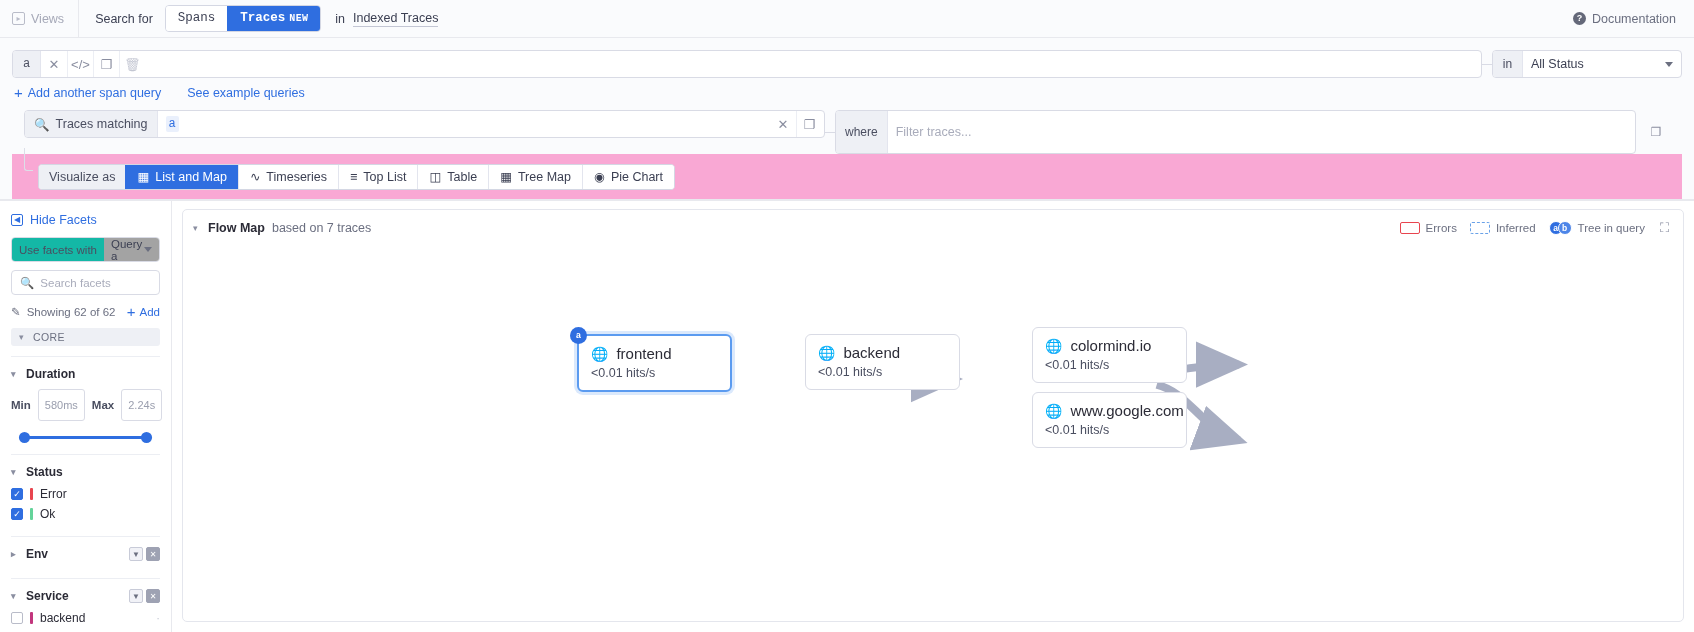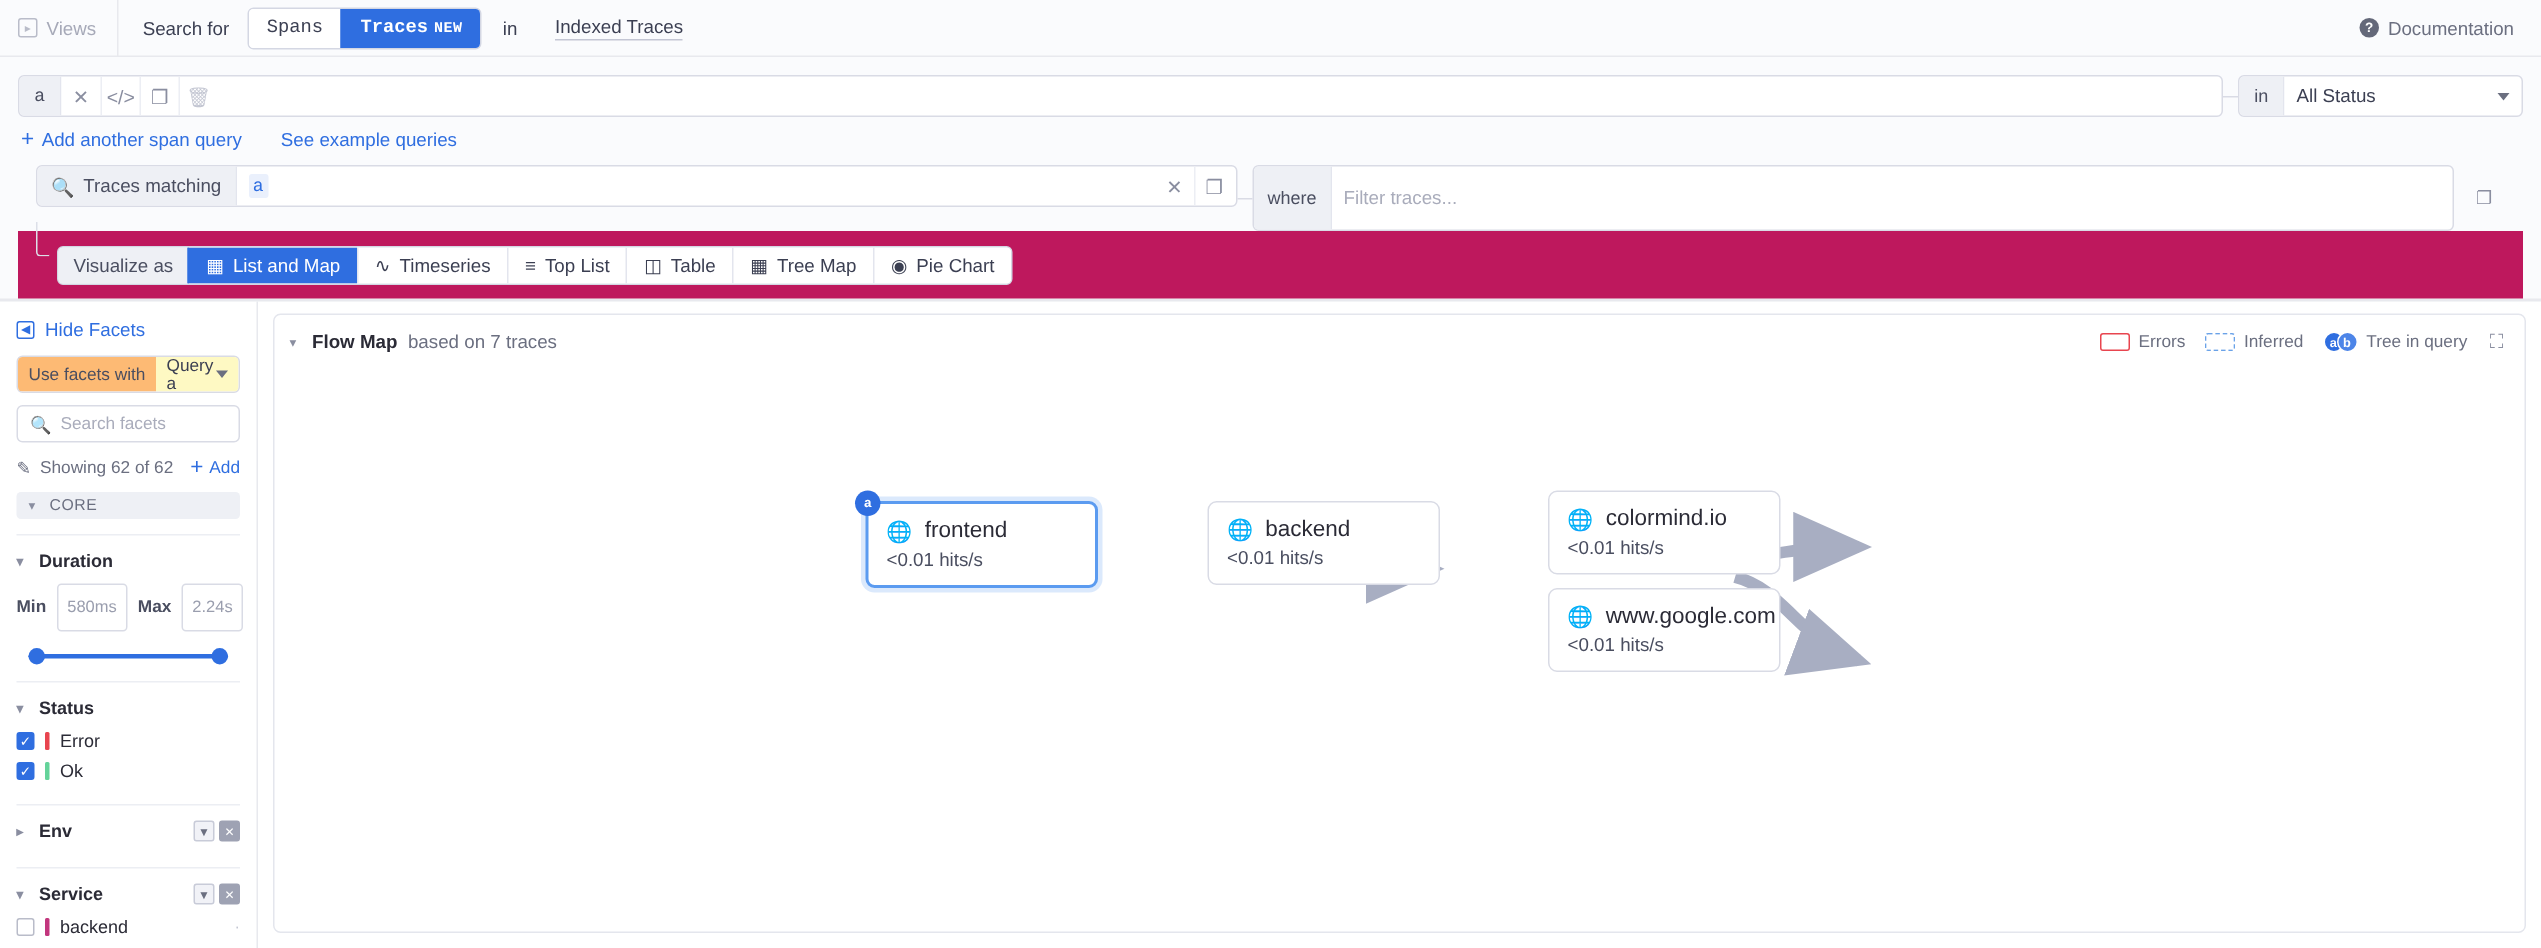--- a/index.html
+++ b/index.html
@@ -33,21 +33,21 @@
     font-size:8px; color:#b9bcc9; line-height:1;
   }
   .topdiv { width:1px; height:38px; background:#e8e9ee; }
   .search-for-label { margin-left:16px; color:#3b3f52; font-size:12.5px; }
   .seg { display:flex; margin-left:12px; border-radius:4px; overflow:hidden; border:1px solid #d4d7e3;}
   .seg > div { padding:4px 12px; font-size:12.5px; background:#fff; color:#3b3f52; line-height:16px;font-family:Liberation Mono, monospace;}
   .seg > div.active { background:#2f6ee0; color:#fff; font-weight:600; border-color:#2f6ee0;}
   .seg > div + div { border-left:1px solid #d4d7e3; }
   .seg .newtag { font-size:10px; font-weight:700; margin-left:4px; letter-spacing:.3px;}
   .in-label { margin-left:14px; color:#3b3f52; font-size:12.5px;}
-  .indexed-link { margin-left:25px; color:#3b3f52; font-size:12.5px; border-bottom:1px solid #c3c6d4; padding-bottom:1px; cursor:pointer;}
+  .indexed-link { margin-left:8px; color:#3b3f52; font-size:12.5px; border-bottom:1px solid #c3c6d4; padding-bottom:1px; cursor:pointer;}
   .doc {
     margin-left:auto; margin-right:18px;
     display:flex; align-items:center; gap:6px;
     color:#6b6f80; font-size:12.5px; cursor:pointer;
   }
   .qmark {
     width:13px;height:13px;border-radius:50%;
     background:#646879; color:#fff; font-size:9px; font-weight:700;
     display:flex;align-items:center;justify-content:center; line-height:1;
   }
@@ -120,43 +120,43 @@
   }
   .wherebox .pfx {
     display:flex;align-items:center; padding:0 9px;
     background:#eef0f5; border-right:1px solid #e3e5ee; border-radius:3px 0 0 3px;
     font-size:12px; color:#4a4e60;
   }
   .wherebox .body { flex:1; display:flex; align-items:center; padding:0 8px; color:#a9acbb; font-size:12.5px;}
   .copy-out { width:28px; display:flex;align-items:center;justify-content:center; color:#8a8ea0; margin-left:6px; cursor:pointer;}
 
   
-  .vizrow { display:flex; align-items:center; padding: 10px 12px 9px 26px; background:#be185d; position:relative;}
+  .vizrow { display:flex; align-items:center; padding: 10px 12px 9px 26px; background:#f9a8d4; position:relative;}
   .vizrow:before {
     content:""; position:absolute; left:12px; top:-6px; width:8px; height:22px;
     border-left:1px solid #dcdfe8; border-bottom:1px solid #dcdfe8; border-radius:0 0 0 3px;
   }
   .vizgroup { display:flex; border:1px solid #d4d7e3; border-radius:4px; overflow:hidden; background:#fff;}
   .vizlbl { padding:4px 10px; background:#eef0f5; color:#4a4e60; font-size:12.5px; line-height:16px;}
   .vizitem {
     padding:4px 11px; font-size:12.5px; color:#3b3f52; display:flex; align-items:center; gap:6px;
     border-left:1px solid #e3e5ee; background:#fff; line-height:16px; cursor:pointer;
   }
   .vizitem.active { background:#2f6ee0; color:#fff; border-left-color:#2f6ee0;}
 
   
   .main { flex:1; display:flex; min-height:0; border-top:1px solid #e8e9ee; background:#fff;}
 
   
   .facets { width:172px; min-width:172px; border-right:1px solid #e8e9ee; padding:12px 11px 0 11px; overflow:hidden;}
   .hide-facets { display:flex; align-items:center; gap:7px; color:#2f6ee0; font-size:12.5px; margin-bottom:10px; cursor:pointer;}
   .hf-icon { width:12px;height:12px;border:1.3px solid #2f6ee0;border-radius:2px; display:flex;align-items:center;justify-content:center;font-size:8px;line-height:1;}
   .usewith { display:flex; border:1px solid #d9dbe5; border-radius:4px; height:25px; overflow:hidden; margin-bottom:8px;}
-  .usewith .lbl { background:#fdba74; padding:0 7px; display:flex;align-items:center; font-size:11.5px; color:#4a4e60; white-space:nowrap;}
-  .usewith .val { flex:1; display:flex;align-items:center;justify-content:space-between; padding:0 7px; font-size:11.5px; color:#3b3f52; background:#fef9c3;}
+  .usewith .lbl { background:#14b8a6; padding:0 7px; display:flex;align-items:center; font-size:11.5px; color:#4a4e60; white-space:nowrap;}
+  .usewith .val { flex:1; display:flex;align-items:center;justify-content:space-between; padding:0 7px; font-size:11.5px; color:#3b3f52; background:#a3a3a3;}
   .searchfacets {
     display:flex; align-items:center; gap:6px; height:25px;
     border:1px solid #d9dbe5; border-radius:4px; padding:0 8px; color:#a9acbb; font-size:11.5px; margin-bottom:9px;
   }
   .showing { display:flex; align-items:center; justify-content:space-between; font-size:11.5px; color:#6b6f80; margin-bottom:9px;}
   .showing .left { display:flex; align-items:center; gap:6px; }
   .showing .addbtn { color:#2f6ee0; display:flex; align-items:center; gap:4px; cursor:pointer;}
   .corebar {
     background:#eef0f5; border-radius:3px; padding:3px 8px; font-size:10.5px; letter-spacing:.4px;
     color:#6b6f80; display:flex; align-items:center; gap:6px; margin-bottom:10px;

